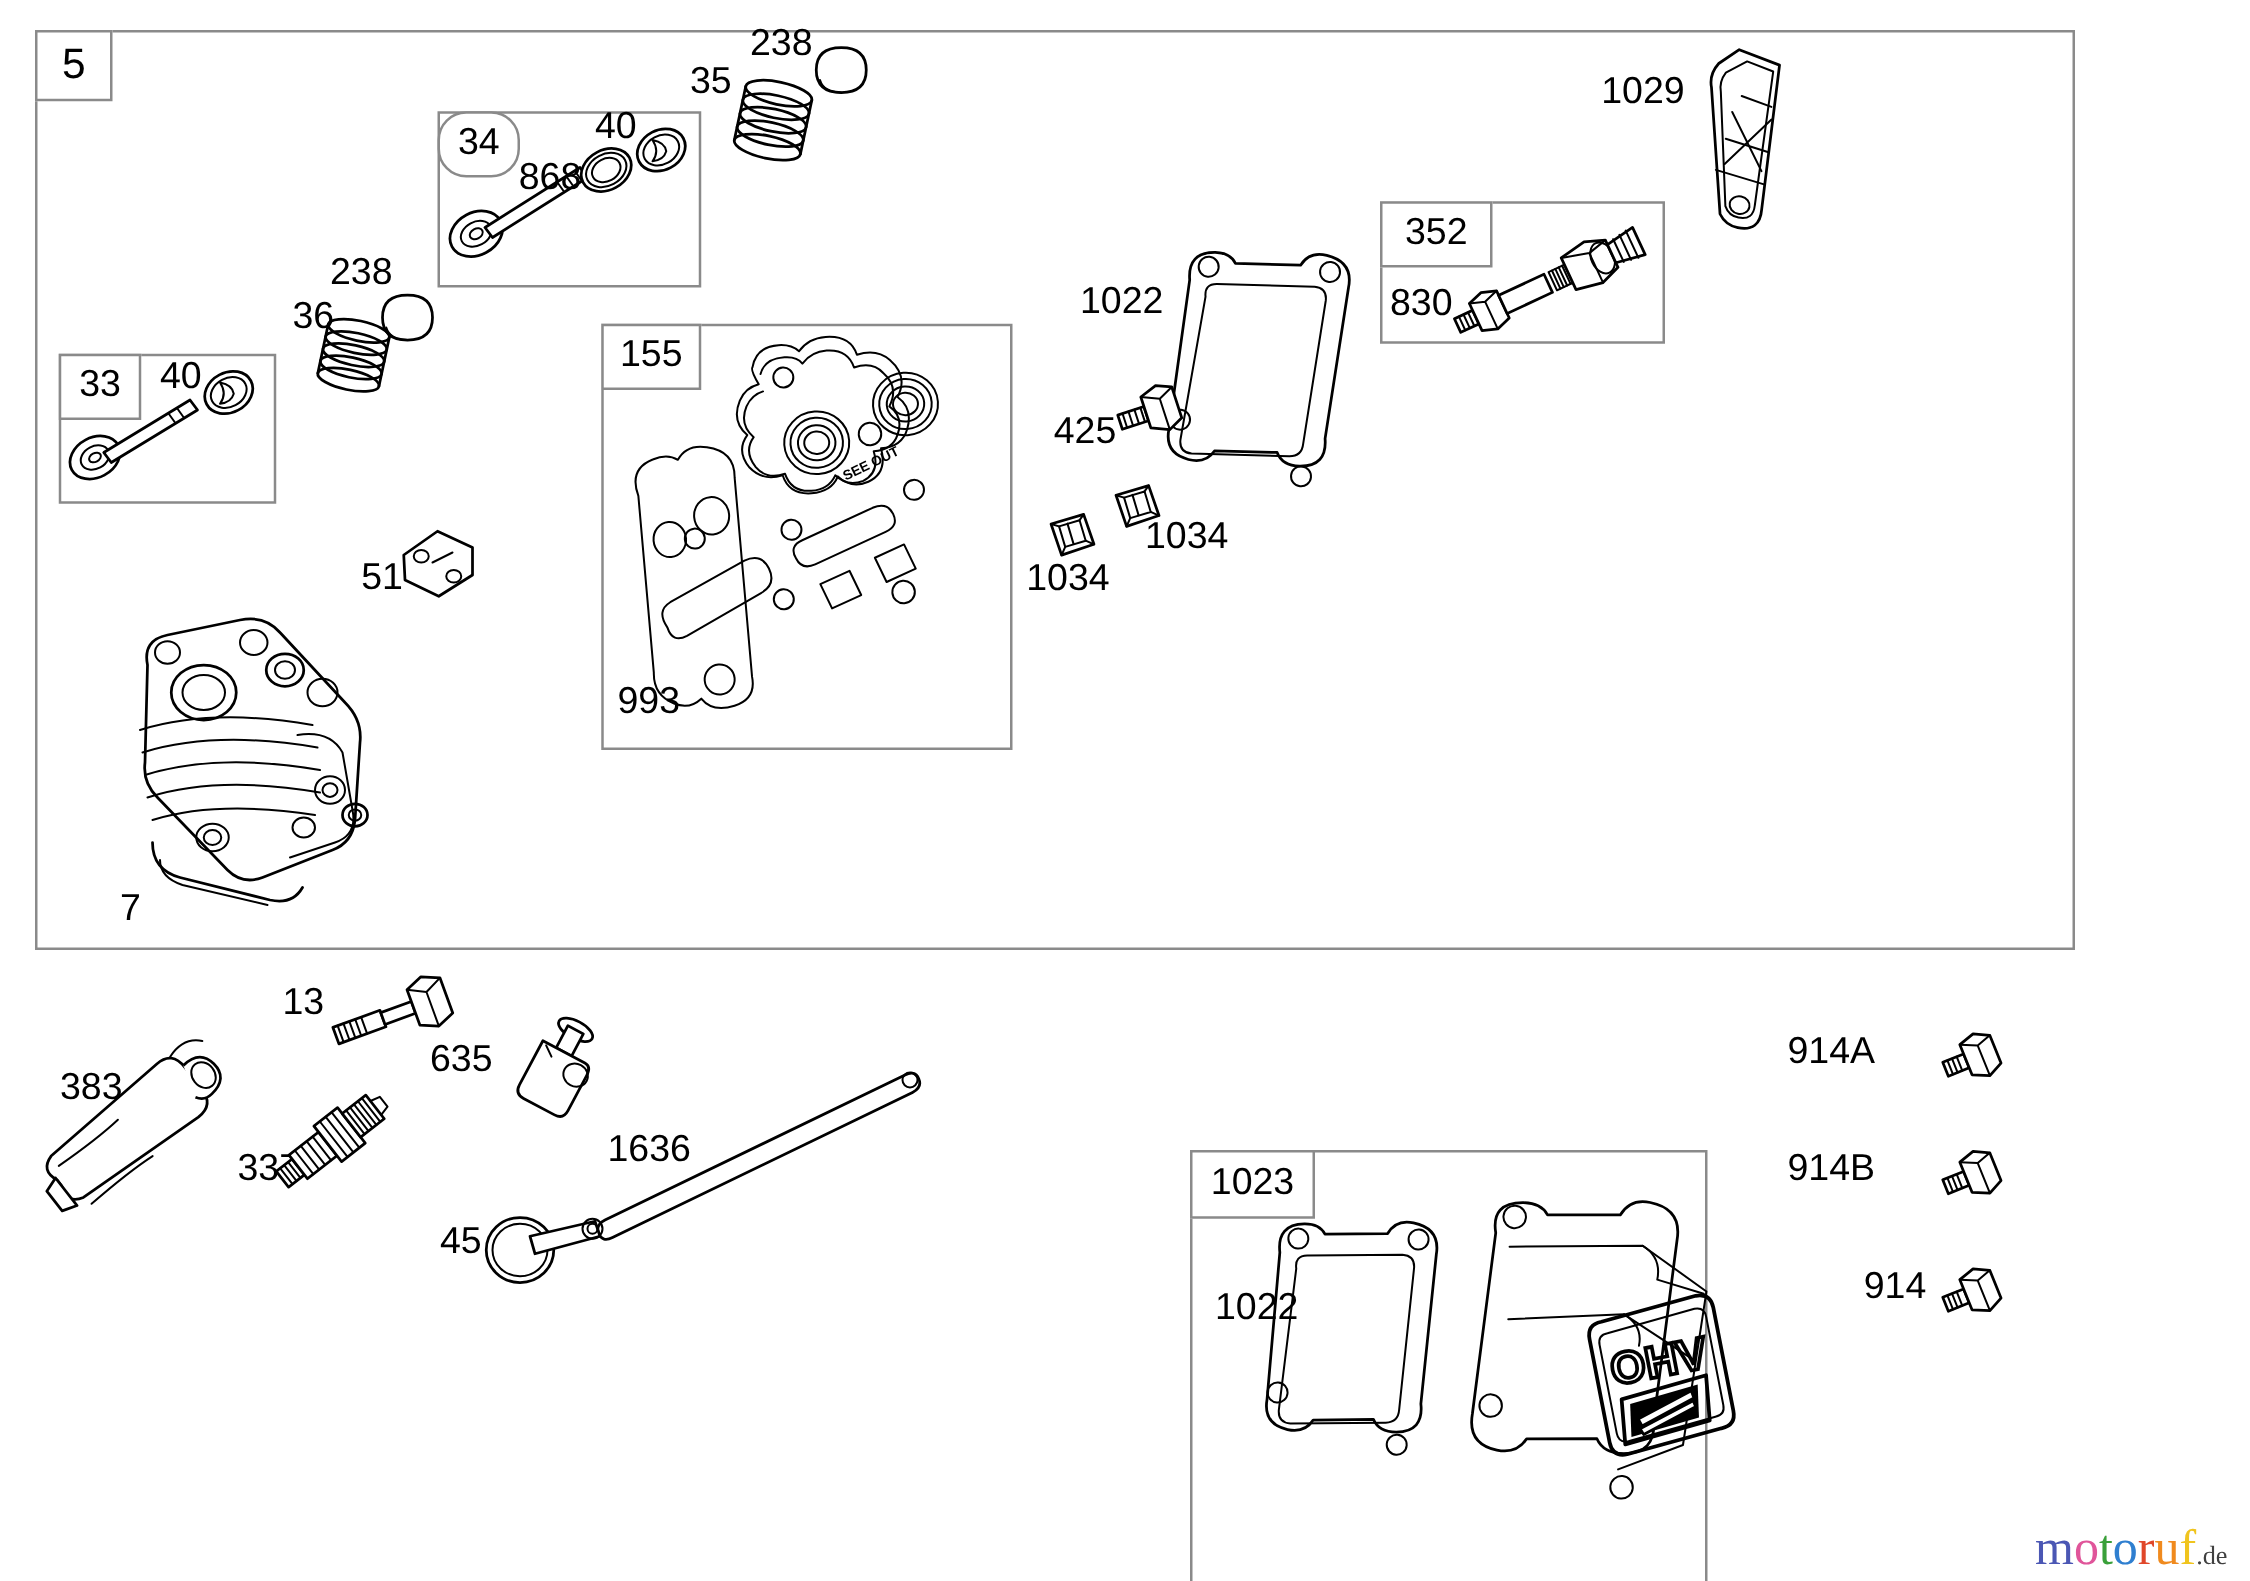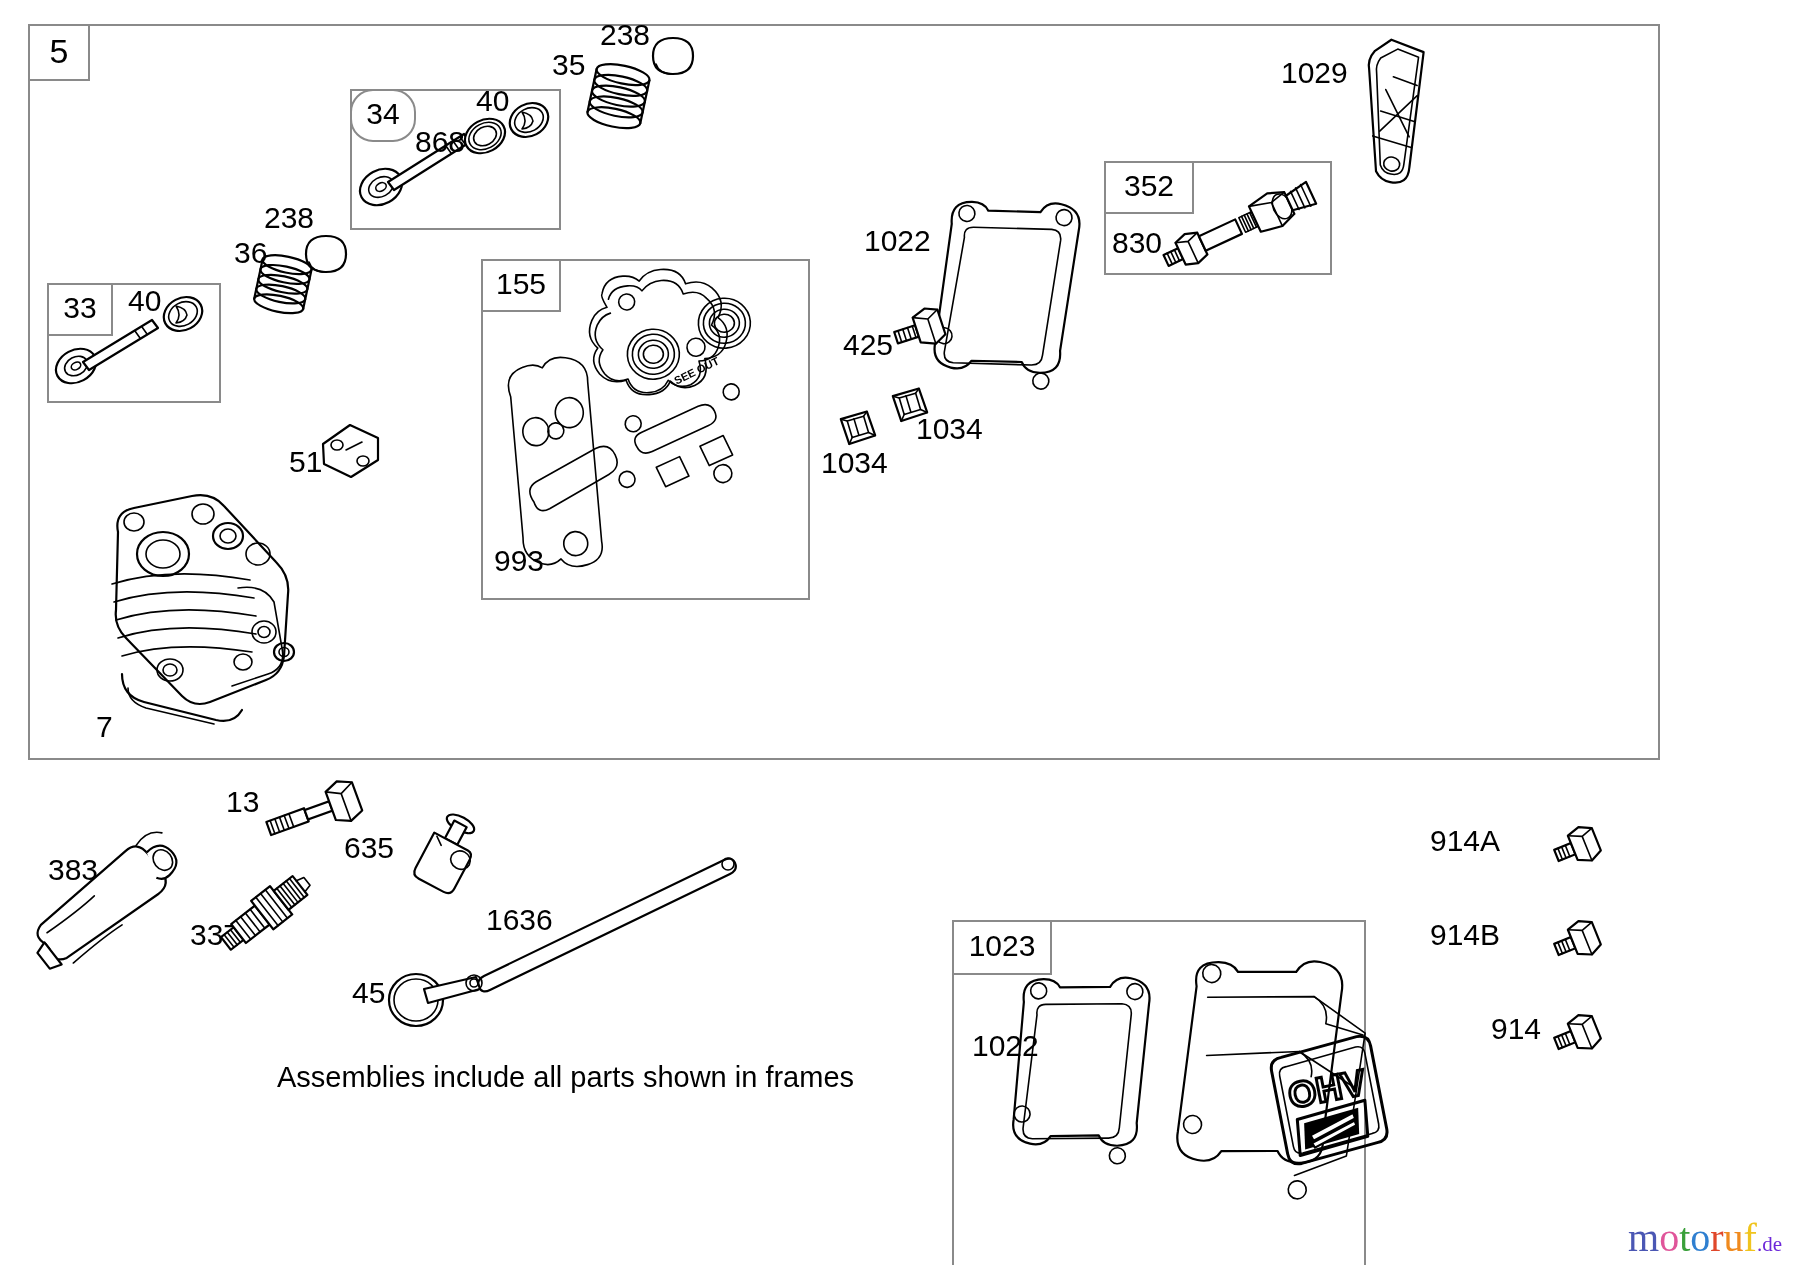--- a/index.html
+++ b/index.html
@@ -34,21 +34,21 @@
   .ln3{fill:none;stroke:#000;stroke-width:3;stroke-linecap:round;stroke-linejoin:round;}
   .fl{fill:#fff;stroke:#000;stroke-width:2.2;stroke-linejoin:round;}
   .fl1{fill:#fff;stroke:#000;stroke-width:1.6;stroke-linejoin:round;}
   .blk{fill:#000;stroke:none;}
 
   
   .logo{
     position:absolute;font-family:"Liberation Serif", serif;
     font-size:40px;line-height:1;white-space:nowrap;
   }
-  .logo .de{font-size:21px;color:#6d28d9;}
+  .logo .de{font-size:21px;color:#404040;}
 </style>
 </head>
 <body>
 
 <div class="stage">
 
   <div class="frame" style="left:28px;top:24px;width:1628px;height:732px;"></div>
   <div class="tag big" style="left:28px;top:24px;width:40px;height:42px;">5</div>
 
   <div class="frame" style="left:350px;top:89px;width:207px;height:137px;"></div>
@@ -370,21 +370,20 @@
 
   <div class="lbl" style="left:352px;top:978px;">45</div>
   <svg width="120" height="90" style="left:388px;top:955px;">
     <ellipse class="fl" cx="28" cy="45" rx="27" ry="26"></ellipse>
     <ellipse class="ln1" cx="28" cy="45" rx="22" ry="21"></ellipse>
     <path class="fl" d="M36 34 L88 22 L92 34 L40 48 Z"></path>
     <ellipse class="ln1" cx="86" cy="28" rx="8" ry="8"></ellipse>
     <ellipse class="ln1" cx="86" cy="28" rx="4" ry="4"></ellipse>
   </svg>
 
-  <div class="caption" style="left:277px;top:1061px;">Assemblies include all parts shown in frames</div>
 
   <div class="frame" style="left:952px;top:920px;width:410px;height:350px;"></div>
   <div class="tag" style="left:952px;top:920px;width:78px;height:40px;">1023</div>
 
   <svg width="180" height="250" style="left:1000px;top:968px;">
     <g transform="rotate(4 80 120)">
       <path class="fl" d="M18 38 q-4 -22 18 -24 q12 -1 17 7 l50 -4 q6 -12 20 -10 q22 3 20 24
                           l-4 120 q4 22 -18 24 q-14 1 -19 -9 l-48 4 q-6 11 -20 9 q-20 -3 -18 -23 Z"></path>
       <path class="ln1" d="M32 50 q-2 -10 8 -11 l76 -6 q10 0 10 10 l-4 114 q0 10 -10 11 l-76 6 q-10 0 -10 -10 Z"></path>
       <ellipse class="ln1" cx="32" cy="26" rx="8" ry="8"></ellipse>

